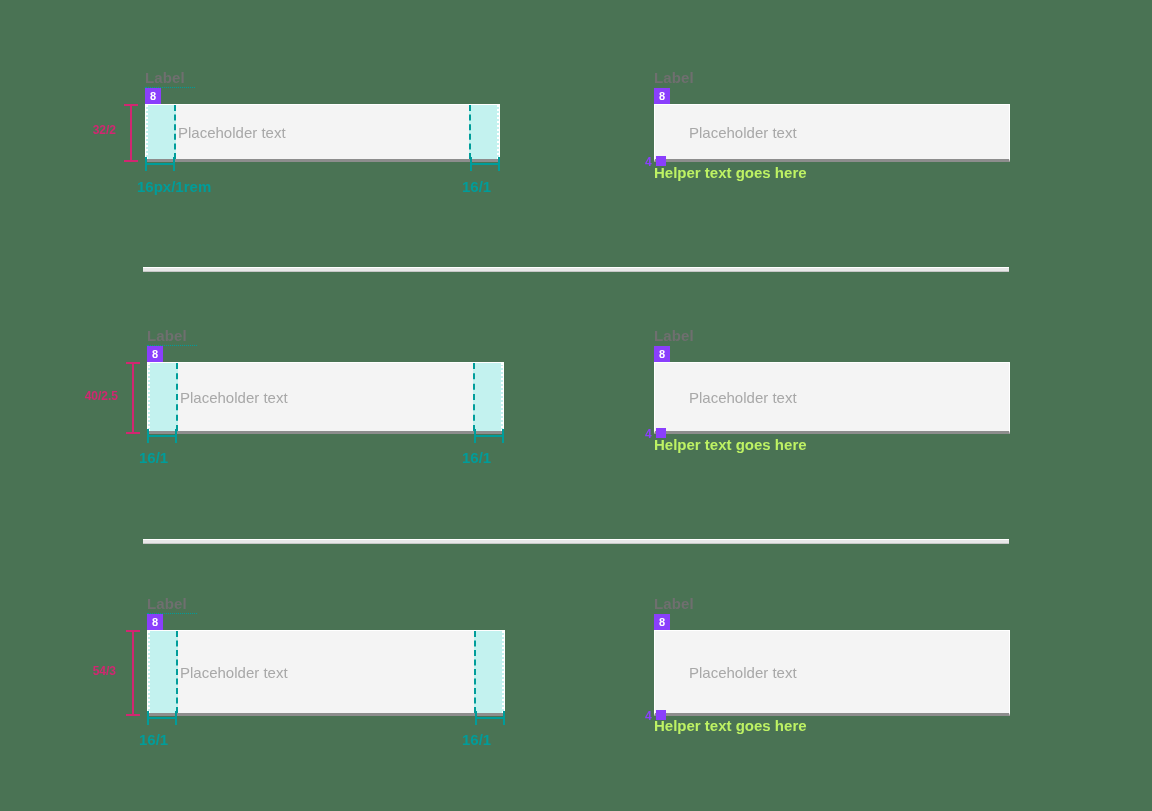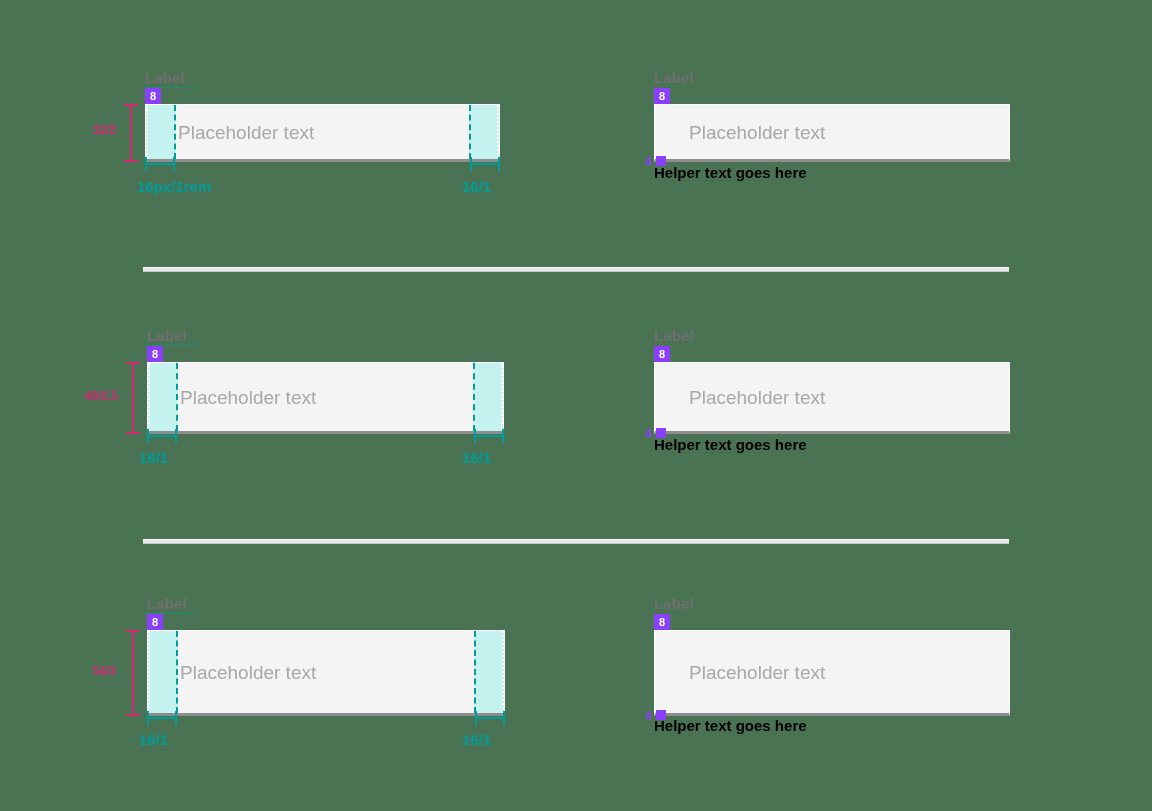--- a/index.html
+++ b/index.html
@@ -52,39 +52,39 @@
     letter-spacing: .1px;
     white-space: nowrap;
     line-height: 1;
   }
 
   
   .helper-text {
     position: absolute;
     font-size: 15px;
     font-weight: 700;
-    color: #000000;
+    color: #bef264;
     white-space: nowrap;
     line-height: 1;
   }
 
   
   .field {
     position: absolute;
     background: #f4f4f4;
     border: 1px solid #ffffff;
     border-bottom: 3px solid #8d8d8d;
     box-sizing: border-box;
   }
   .field .ph {
     position: absolute;
     left: 32px;
     top: 50%;
     transform: translateY(-50%);
-    font-size: 19px;
+    font-size: 15px;
     color: #a8a8a8;
     white-space: nowrap;
     line-height: 1;
   }
   .field-right .ph { left: 34px; }
 
   
   .pad {
     position: absolute;
     top: 0;

